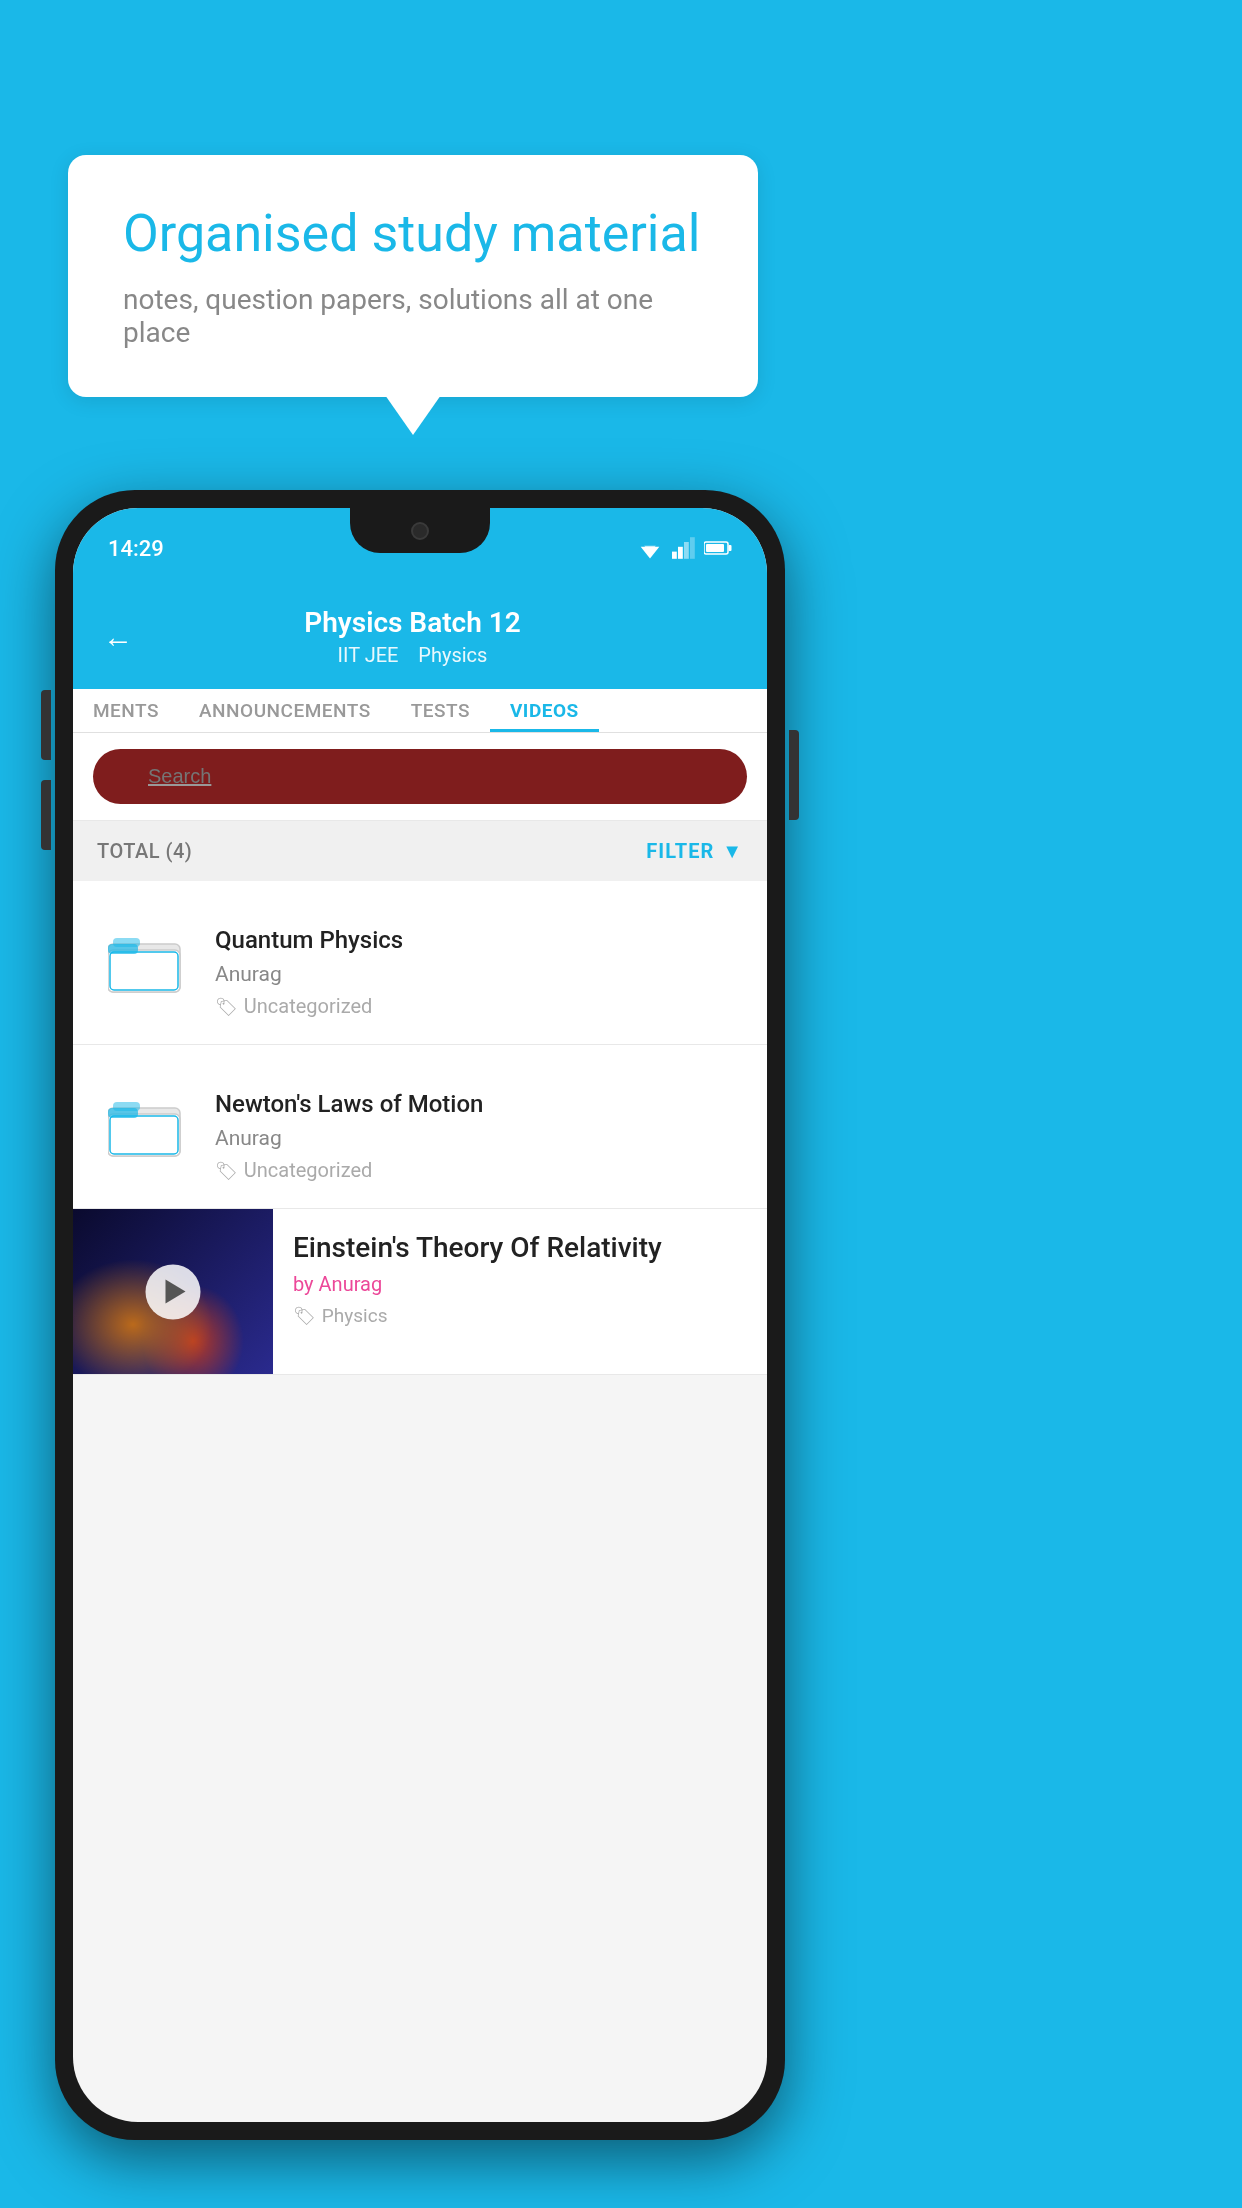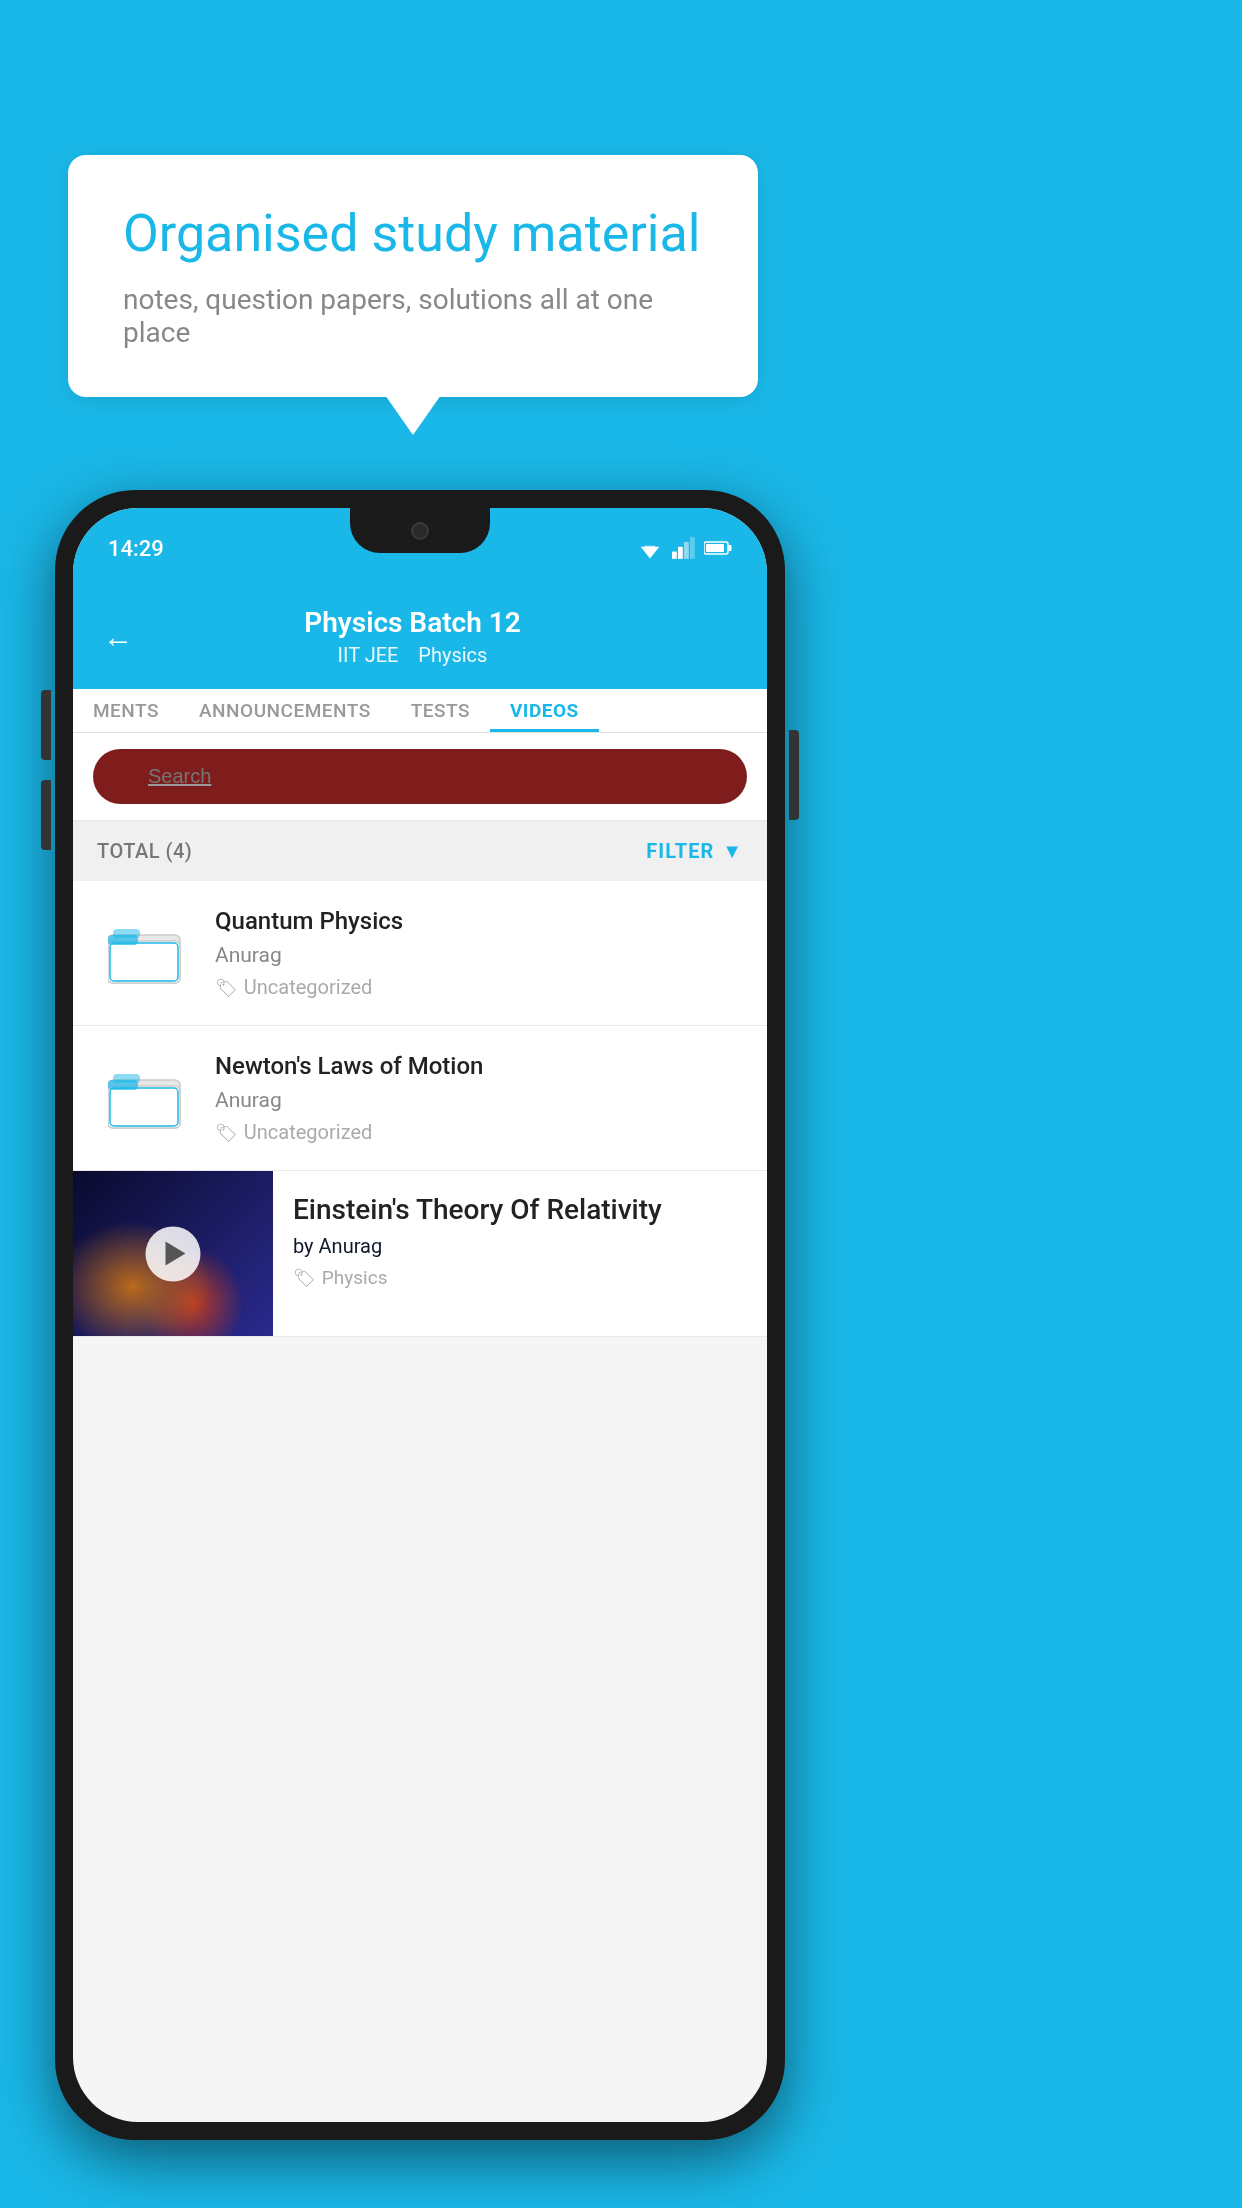--- a/index.html
+++ b/index.html
@@ -321,20 +321,21 @@
 
     .video-info {
       flex: 1;
     }
 
     .video-title {
       font-size: 24px;
       font-weight: 500;
       color: #222;
       margin-bottom: 8px;
+      margin-top: 19px;
     }
 
     .video-author {
       font-size: 21px;
       color: #888;
       margin-bottom: 8px;
     }
 
     .video-tag {
       display: flex;
@@ -410,21 +411,21 @@
 
     .thumb-title {
       font-size: 28px;
       font-weight: 500;
       color: #222;
       margin-bottom: 8px;
     }
 
     .thumb-author {
       font-size: 20px;
-      color: #0f172a;
+      color: #ec4899;
       margin-bottom: 8px;
     }
 
     .thumb-tag {
       display: flex;
       align-items: center;
       gap: 6px;
       color: #aaa;
       font-size: 19px;
     }

